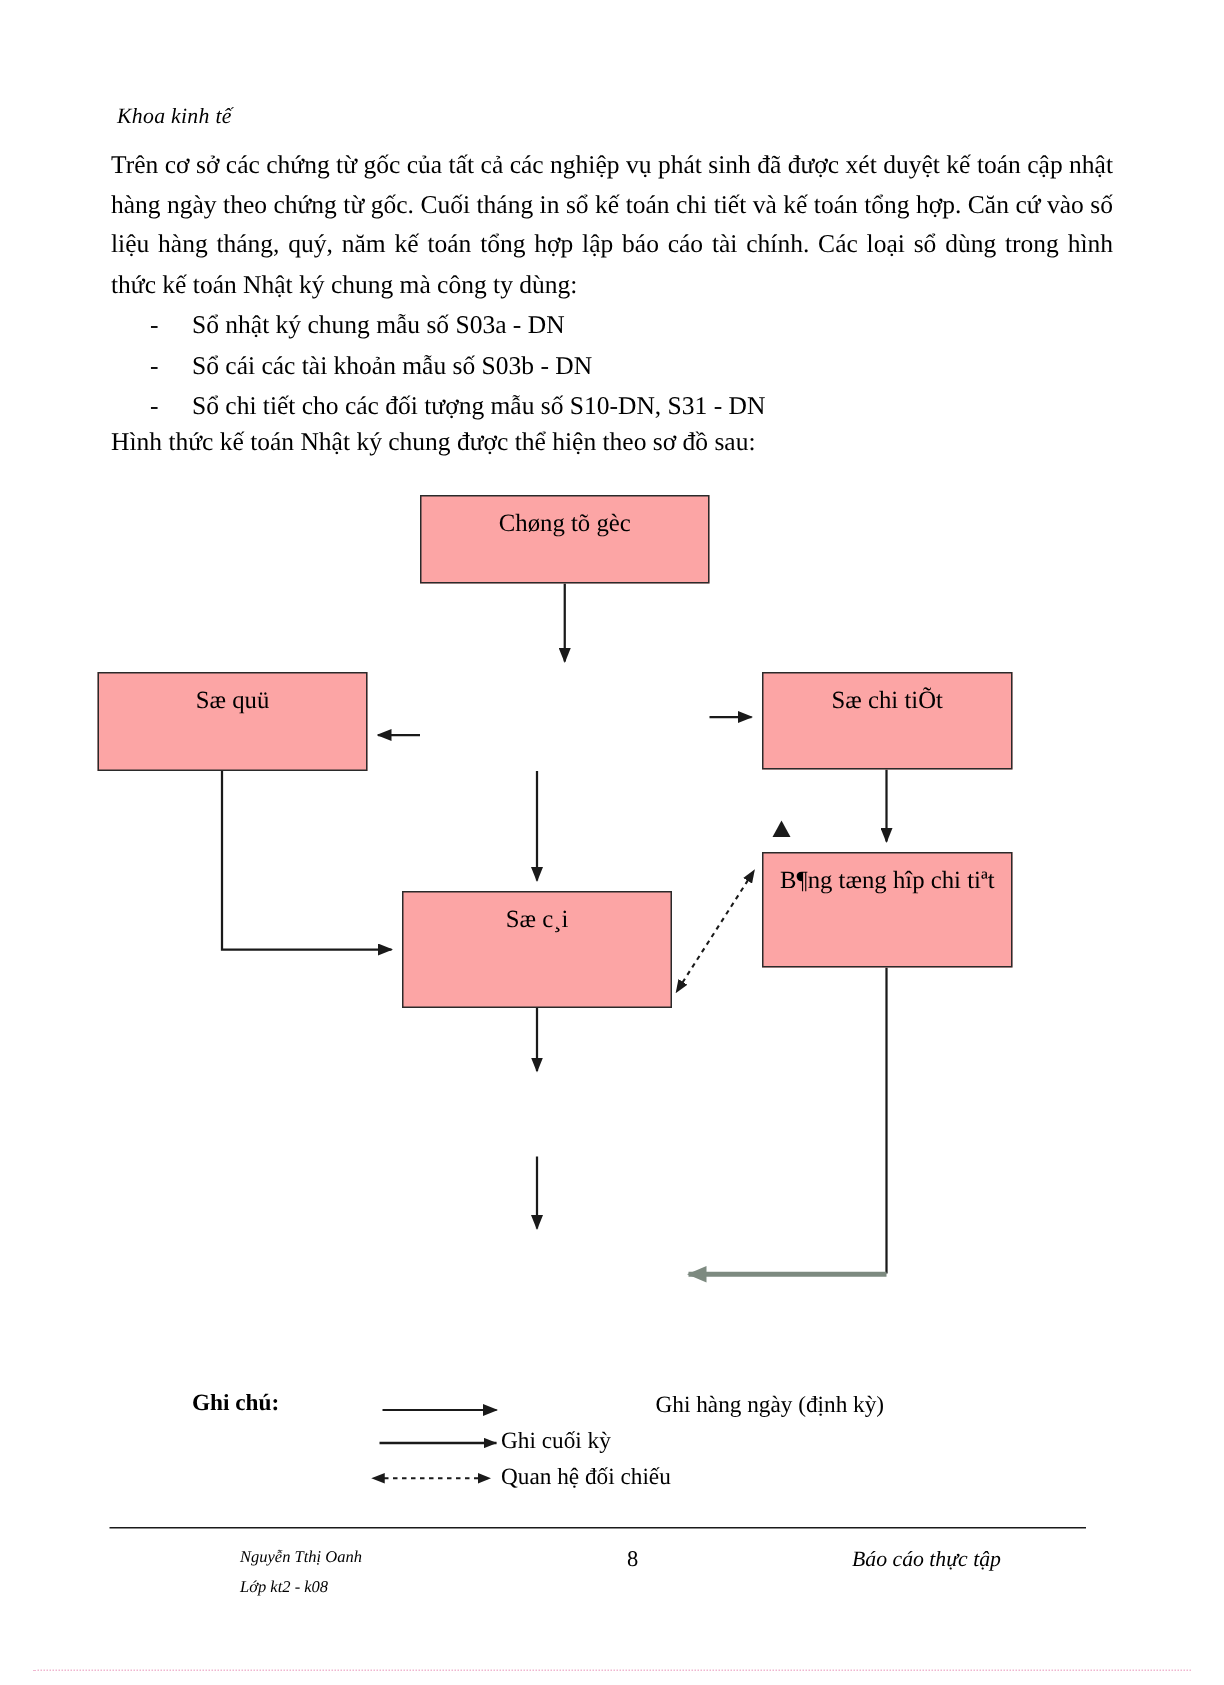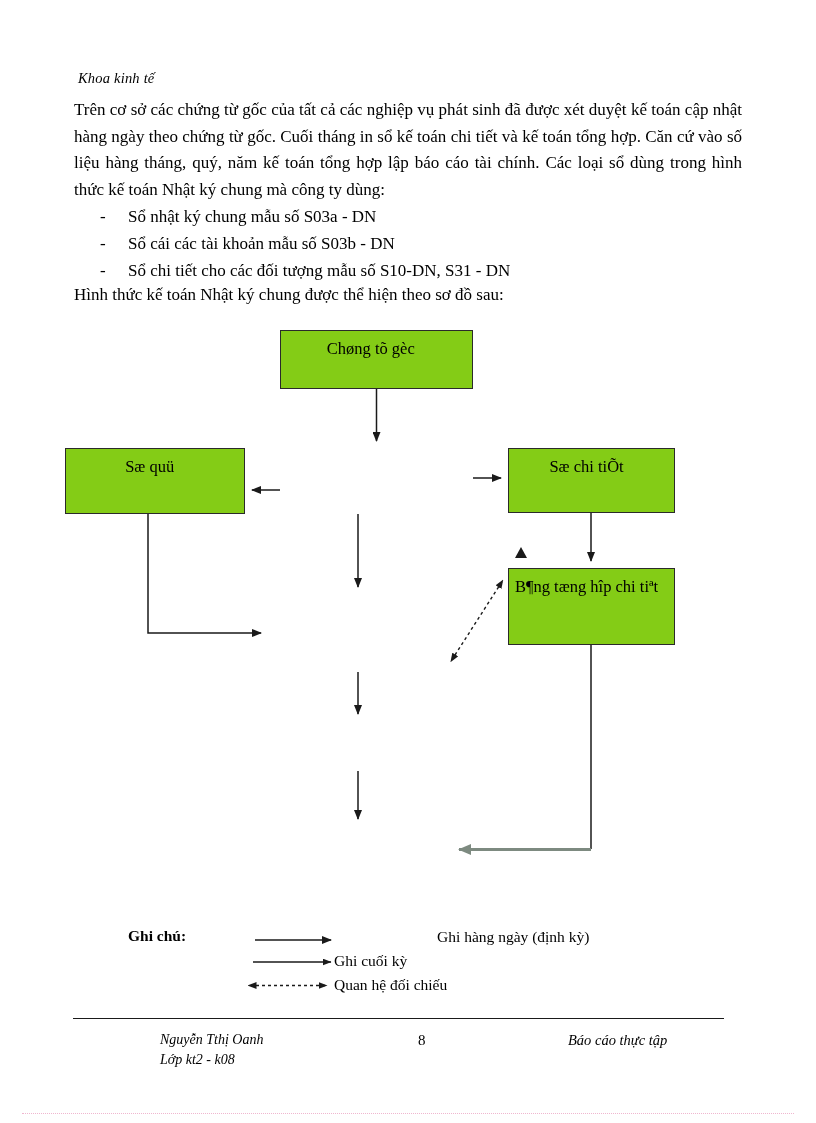--- a/index.html
+++ b/index.html
@@ -86,23 +86,23 @@
     left: 0; top: 0;
     width: 816px;
     height: 1010px;
     overflow: visible;
   }
 
   .node {
     position: absolute;
     box-sizing: border-box;
     border: 1.3px solid #2a2a2a;
-    background: #84cc16;
+    background: #fca5a5;
     display: flex;
-    justify-content: flex-start;
+    justify-content: center;
     padding-top: 7px;
     text-align: center;
     font-size: 16.5px;
     line-height: 21px;
     color: #000;
   }
   .node span { display: block; width: 94%; }
 
   
   .legend {
@@ -133,21 +133,21 @@
     position: absolute;
     left: 73px;
     top: 1018px;
     width: 651px;
     height: 0;
     border-top: 1.6px solid #1a1a1a;
   }
   .foot {
     position: absolute;
     font-style: italic;
-    font-size: 14px;
+    font-size: 11px;
     white-space: nowrap;
   }
   .foot-l1 { left: 160px; top: 1032px; }
   .foot-l2 { left: 160px; top: 1052px; }
   .foot-pg {
     position: absolute;
     left: 418px;
     top: 1032px;
     font-size: 15px;
     font-style: normal;
@@ -250,20 +250,23 @@
 
 
     <div class="node" style="left:508px; top:448px; width:167px; height:65px;">
       <span>Sæ chi tiÕt</span>
     </div>
 
     <div class="node" style="left:508px; top:568px; width:167px; height:77px;">
       <span>B¶ng tæng hîp chi tiªt</span>
     </div>
 
+    <div class="node" style="left:268px; top:594px; width:180px; height:78px;">
+      <span>Sæ c¸i</span>
+    </div>
 
 
   </div>
 
   <div class="legend">
     <div class="legend-title">Ghi chú:</div>
 
     <svg class="dsvg" viewBox="0 0 816 1010">
       <defs>
         <marker id="lah" markerWidth="10" markerHeight="8" refX="9" refY="4" orient="auto" markerUnits="userSpaceOnUse">

